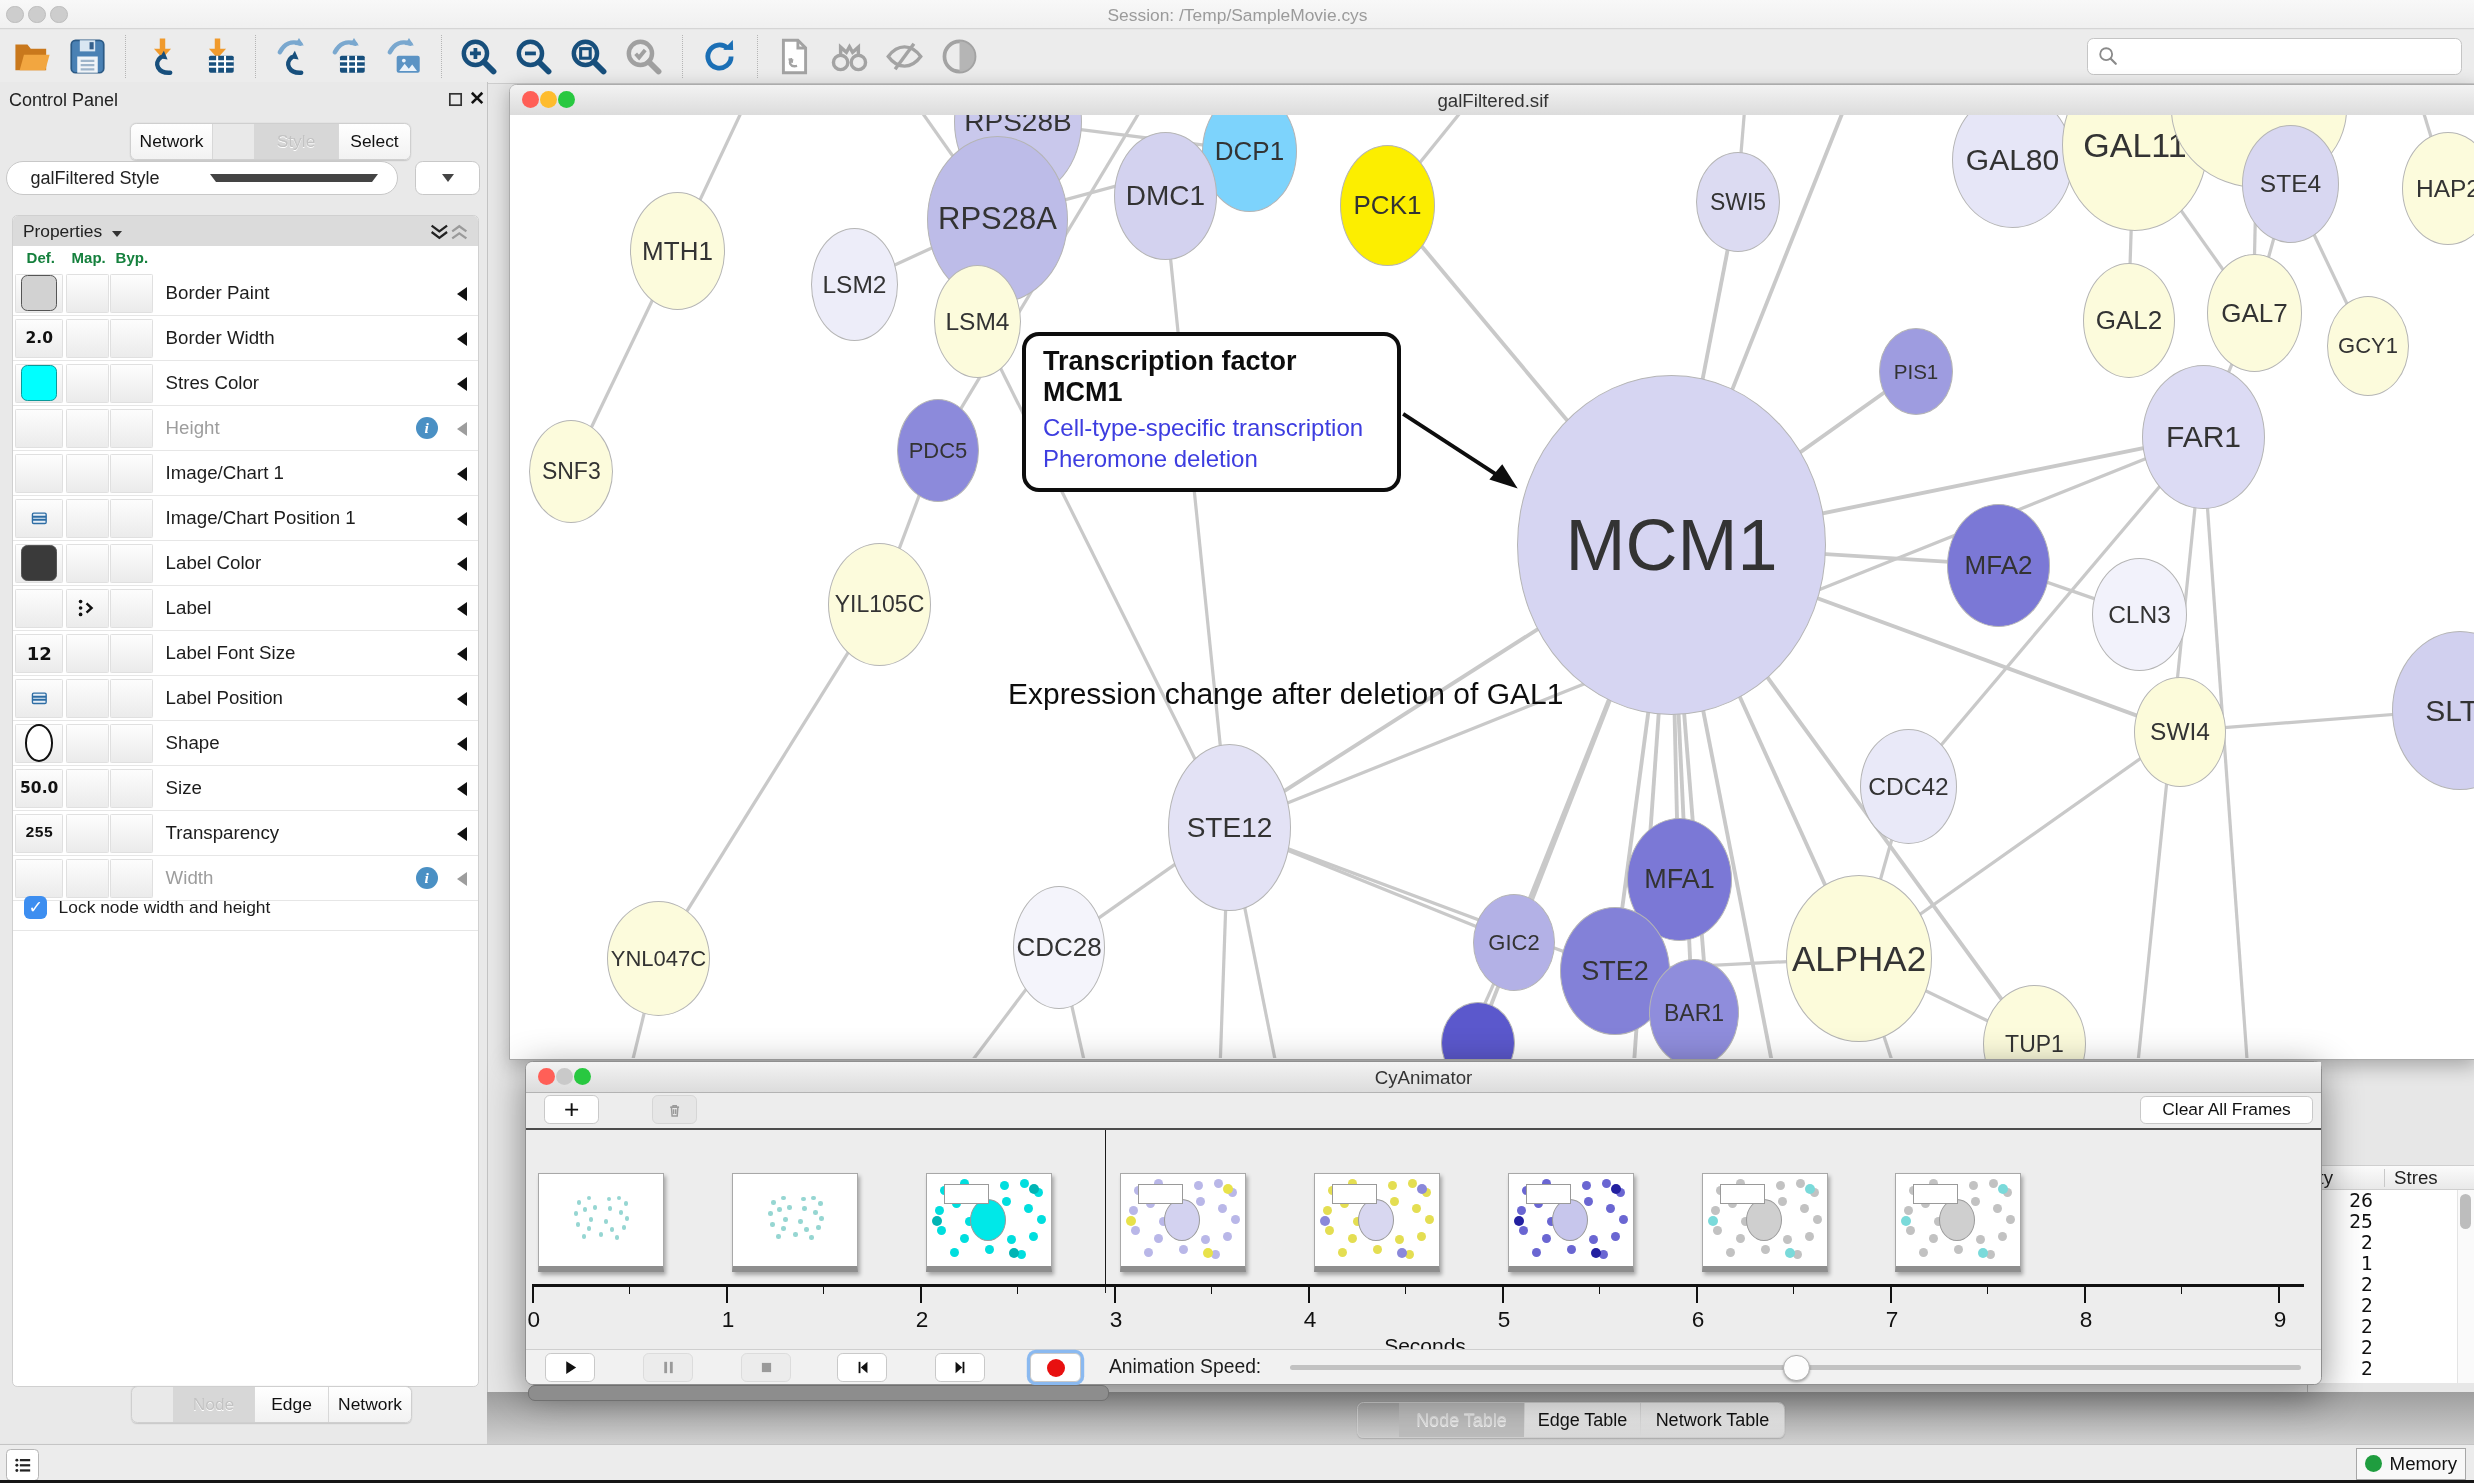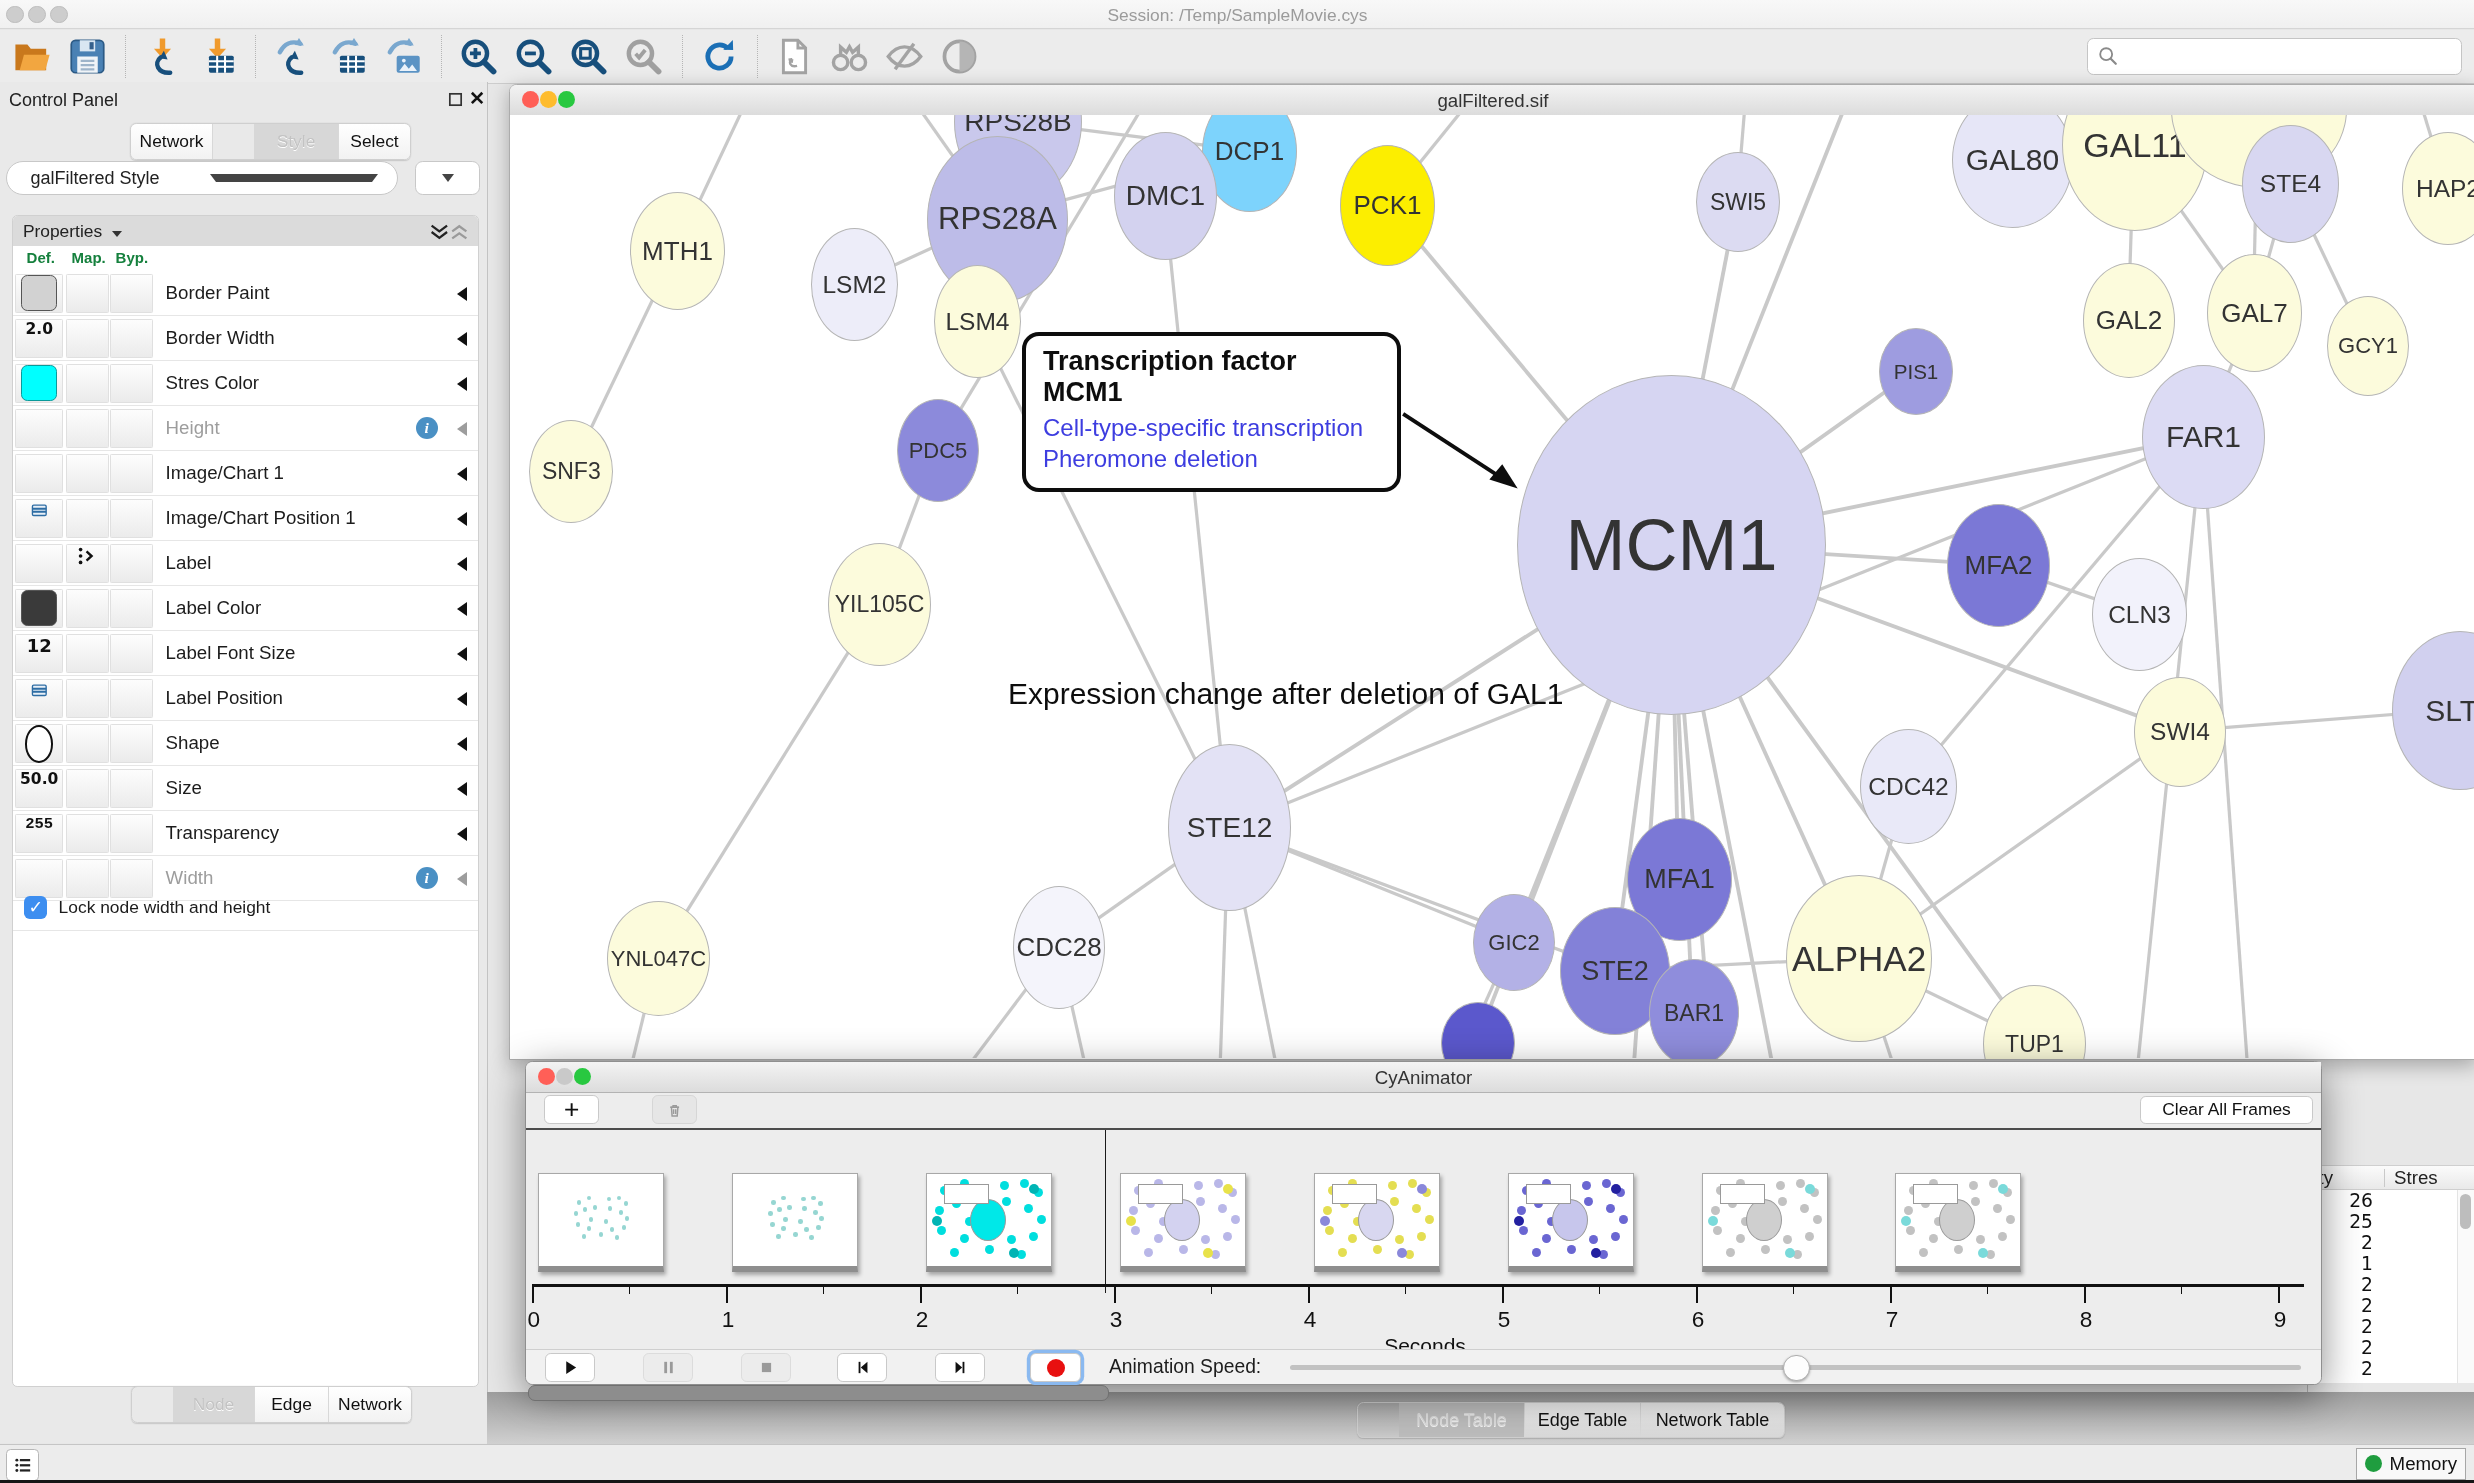--- a/index.html
+++ b/index.html
@@ -50,21 +50,21 @@
     border-bottom:0.6px solid #c6c6c6;}
   #props-header span{font-size:17.4px;color:#222;margin-left:10.3px;line-height:30px;}
   #props-title-caret{display:inline-block;width:0;height:0;border-left:5.2px solid transparent;
     border-right:5.2px solid transparent;border-top:6.4px solid #333;margin-left:6.4px;}
   #props-chev{position:absolute;right:9px;top:5.2px;}
   #props-cols{position:absolute;left:0;top:30px;right:0;height:25px;background:#fff;}
   .colhd{position:absolute;top:2.6px;font-size:15px;font-weight:bold;color:#15803d;}
   #prop-rows{position:absolute;left:0;top:55px;right:0;}
   .prop-row{position:relative;height:44px;border-bottom:0.6px solid #e6e6e6;}
   .pcell{position:absolute;top:2.6px;height:37px;background:linear-gradient(#fdfdfd,#ebebeb);
-    border:0.6px solid #e0e0e0;border-radius:1.3px;display:flex;justify-content:center;}
+    border:0.6px solid #e0e0e0;border-radius:1.3px;display:flex;align-items:center;justify-content:center;}
   .pcell.def{left:2.6px;width:46px;}
   .pcell.map{left:53px;width:41px;}
   .pcell.byp{left:97px;width:41px;}
   .swatch{width:34px;height:34px;border-radius:6.4px;border:1.3px solid #555;}
   .deftext{font-size:18px;font-weight:bold;color:#111;font-family:"DejaVu Sans",sans-serif;}
   .shapeoval{width:24.5px;height:34px;border:2.6px solid #111;border-radius:50%;background:#fff;}
   .prow-label{position:absolute;left:153px;top:0;line-height:44px;font-size:18.7px;color:#1c1c1c;}
   .prow-label.dis{color:#9d9d9d;}
   .prow-arrow{position:absolute;right:10.3px;top:15.5px;width:0;height:0;
     border-top:7px solid transparent;border-bottom:7px solid transparent;border-right:10.3px solid #111;}
@@ -372,42 +372,42 @@
                 <rect x="4" y="6" width="16" height="12" rx="1.5" fill="#e8f0f8" stroke="#2e6da4" stroke-width="1.6"></rect>
                 <path d="M4 10.2h16M4 13.8h16" stroke="#2e6da4" stroke-width="2.4"></path>
               </svg>
             </div>
             <div class="pcell map"></div>
             <div class="pcell byp"></div>
             <span class="prow-label">Image/Chart Position 1</span>
             <span class="prow-arrow"></span>
           </div>
           <div class="prop-row">
+            <div class="pcell def">
+              <div class="swatch" style="background: rgb(58, 58, 58);"></div>
+            </div>
+            <div class="pcell map"></div>
+            <div class="pcell byp"></div>
+            <span class="prow-label">Label Color</span>
+            <span class="prow-arrow"></span>
+          </div>
+          <div class="prop-row">
             <div class="pcell def"></div>
             <div class="pcell map">
               <svg viewBox="0 0 24 24" width="22" height="22">
                 <g fill="#111">
                   <circle cx="5" cy="5" r="2"></circle>
                   <circle cx="5" cy="12" r="2"></circle>
                   <circle cx="5" cy="19" r="2"></circle>
                 </g>
                 <path d="M11.5 7l5.5 5-5.5 5" fill="none" stroke="#111" stroke-width="2.6"></path>
               </svg>
             </div>
             <div class="pcell byp"></div>
             <span class="prow-label">Label</span>
-            <span class="prow-arrow"></span>
-          </div>
-          <div class="prop-row">
-            <div class="pcell def">
-              <div class="swatch" style="background: rgb(58, 58, 58);"></div>
-            </div>
-            <div class="pcell map"></div>
-            <div class="pcell byp"></div>
-            <span class="prow-label">Label Color</span>
             <span class="prow-arrow"></span>
           </div>
           <div class="prop-row">
             <div class="pcell def">
               <span class="deftext">12</span>
             </div>
             <div class="pcell map"></div>
             <div class="pcell byp"></div>
             <span class="prow-label">Label Font Size</span>
             <span class="prow-arrow"></span>

